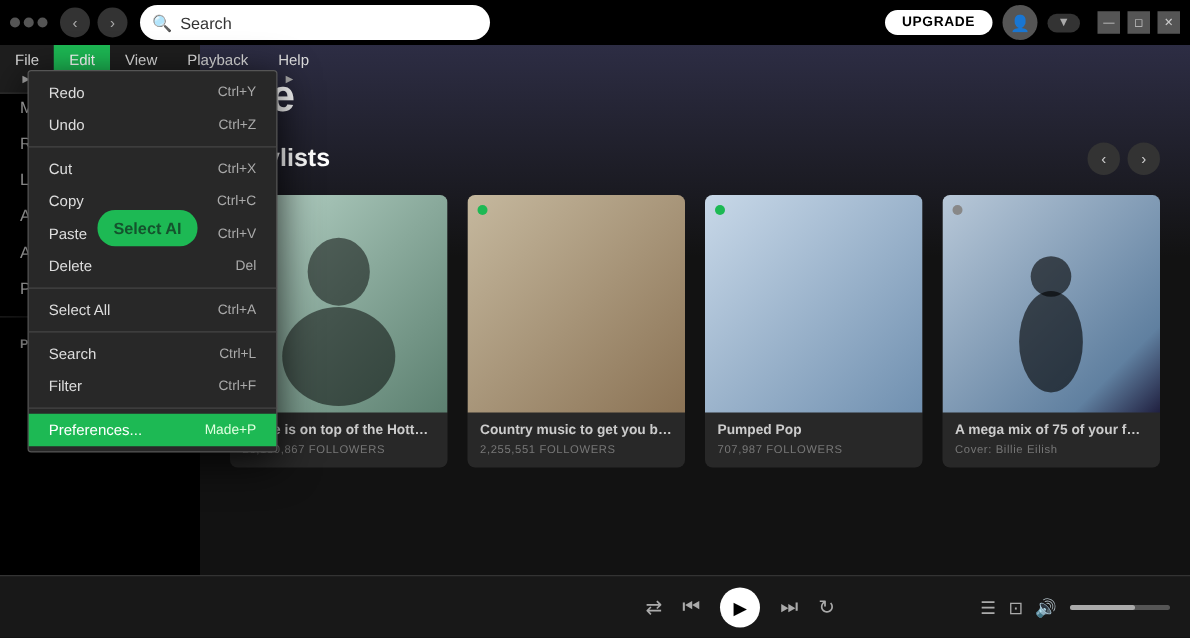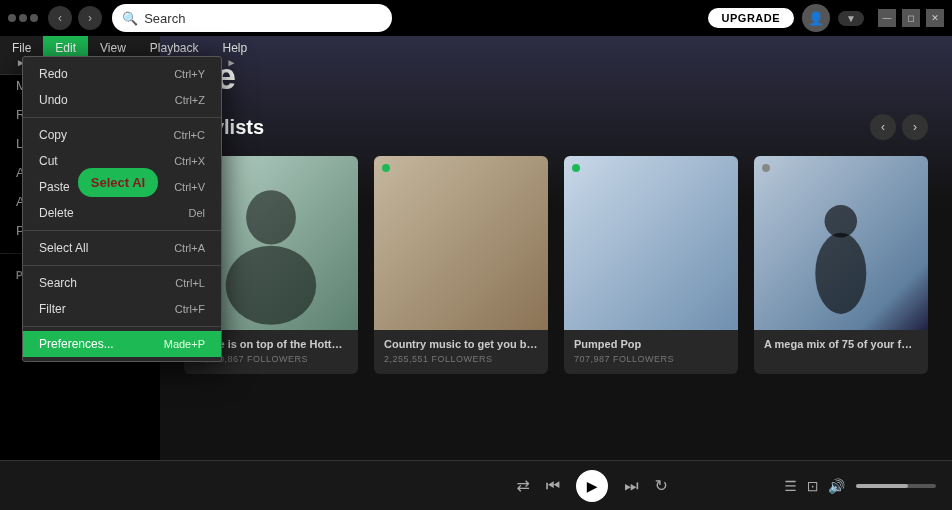--- a/index.html
+++ b/index.html
@@ -364,21 +364,21 @@
     
     .select-ai-btn {
       position: absolute;
       top: 168px; left: 78px;
       width: 80px; height: 29px;
       background: #1db954;
       border-radius: 14px;
       display: flex; align-items: center; justify-content: center;
       font-size: 13px;
       font-weight: 600;
-      color: #7f1d1d;
+      color: #14532d;
       cursor: pointer;
       z-index: 400;
     }
   </style>
 </head>
 <body>
 
 <div class="topbar">
   <div class="topbar-dots">
     <div class="topbar-dot"></div>
@@ -480,20 +480,21 @@
 
     <div class="playlist-card">
       <div class="card-img card-img-4">
         <div class="badge-dot badge-gray"></div>
         <svg style="position:absolute;bottom:0;left:30%;width:40%;height:85%;" viewBox="0 0 60 100" fill="rgba(0,0,0,0.6)">
           <ellipse cx="30" cy="20" rx="14" ry="14"></ellipse>
           <ellipse cx="30" cy="65" rx="22" ry="35"></ellipse>
         </svg>
       </div>
       <div class="card-title">A mega mix of 75 of your favorite songs from the last few years!</div>
+      <div class="card-followers">Cover: Billie Eilish</div>
     </div>
   </div>
 </div>
 
 <div class="playback-bar">
   <div style="flex:1;"></div>
   <div class="playback-controls">
     <span class="ctrl-btn">⇄</span>
     <span class="ctrl-btn">⏮</span>
     <div class="play-btn">
@@ -539,26 +540,26 @@
   <div class="dropdown-item">
     <span class="dropdown-item-label">Redo</span>
     <span class="dropdown-item-shortcut">Ctrl+Y</span>
   </div>
   <div class="dropdown-item">
     <span class="dropdown-item-label">Undo</span>
     <span class="dropdown-item-shortcut">Ctrl+Z</span>
   </div>
   <div class="dropdown-divider"></div>
   <div class="dropdown-item">
+    <span class="dropdown-item-label">Cut</span>
+    <span class="dropdown-item-shortcut">Ctrl+X</span>
+  </div>
+  <div class="dropdown-item">
     <span class="dropdown-item-label">Copy</span>
     <span class="dropdown-item-shortcut">Ctrl+C</span>
-  </div>
-  <div class="dropdown-item">
-    <span class="dropdown-item-label">Cut</span>
-    <span class="dropdown-item-shortcut">Ctrl+X</span>
   </div>
   <div class="dropdown-item">
     <span class="dropdown-item-label">Paste</span>
     <span class="dropdown-item-shortcut">Ctrl+V</span>
   </div>
   <div class="dropdown-item">
     <span class="dropdown-item-label">Delete</span>
     <span class="dropdown-item-shortcut">Del</span>
   </div>
   <div class="dropdown-divider"></div>

